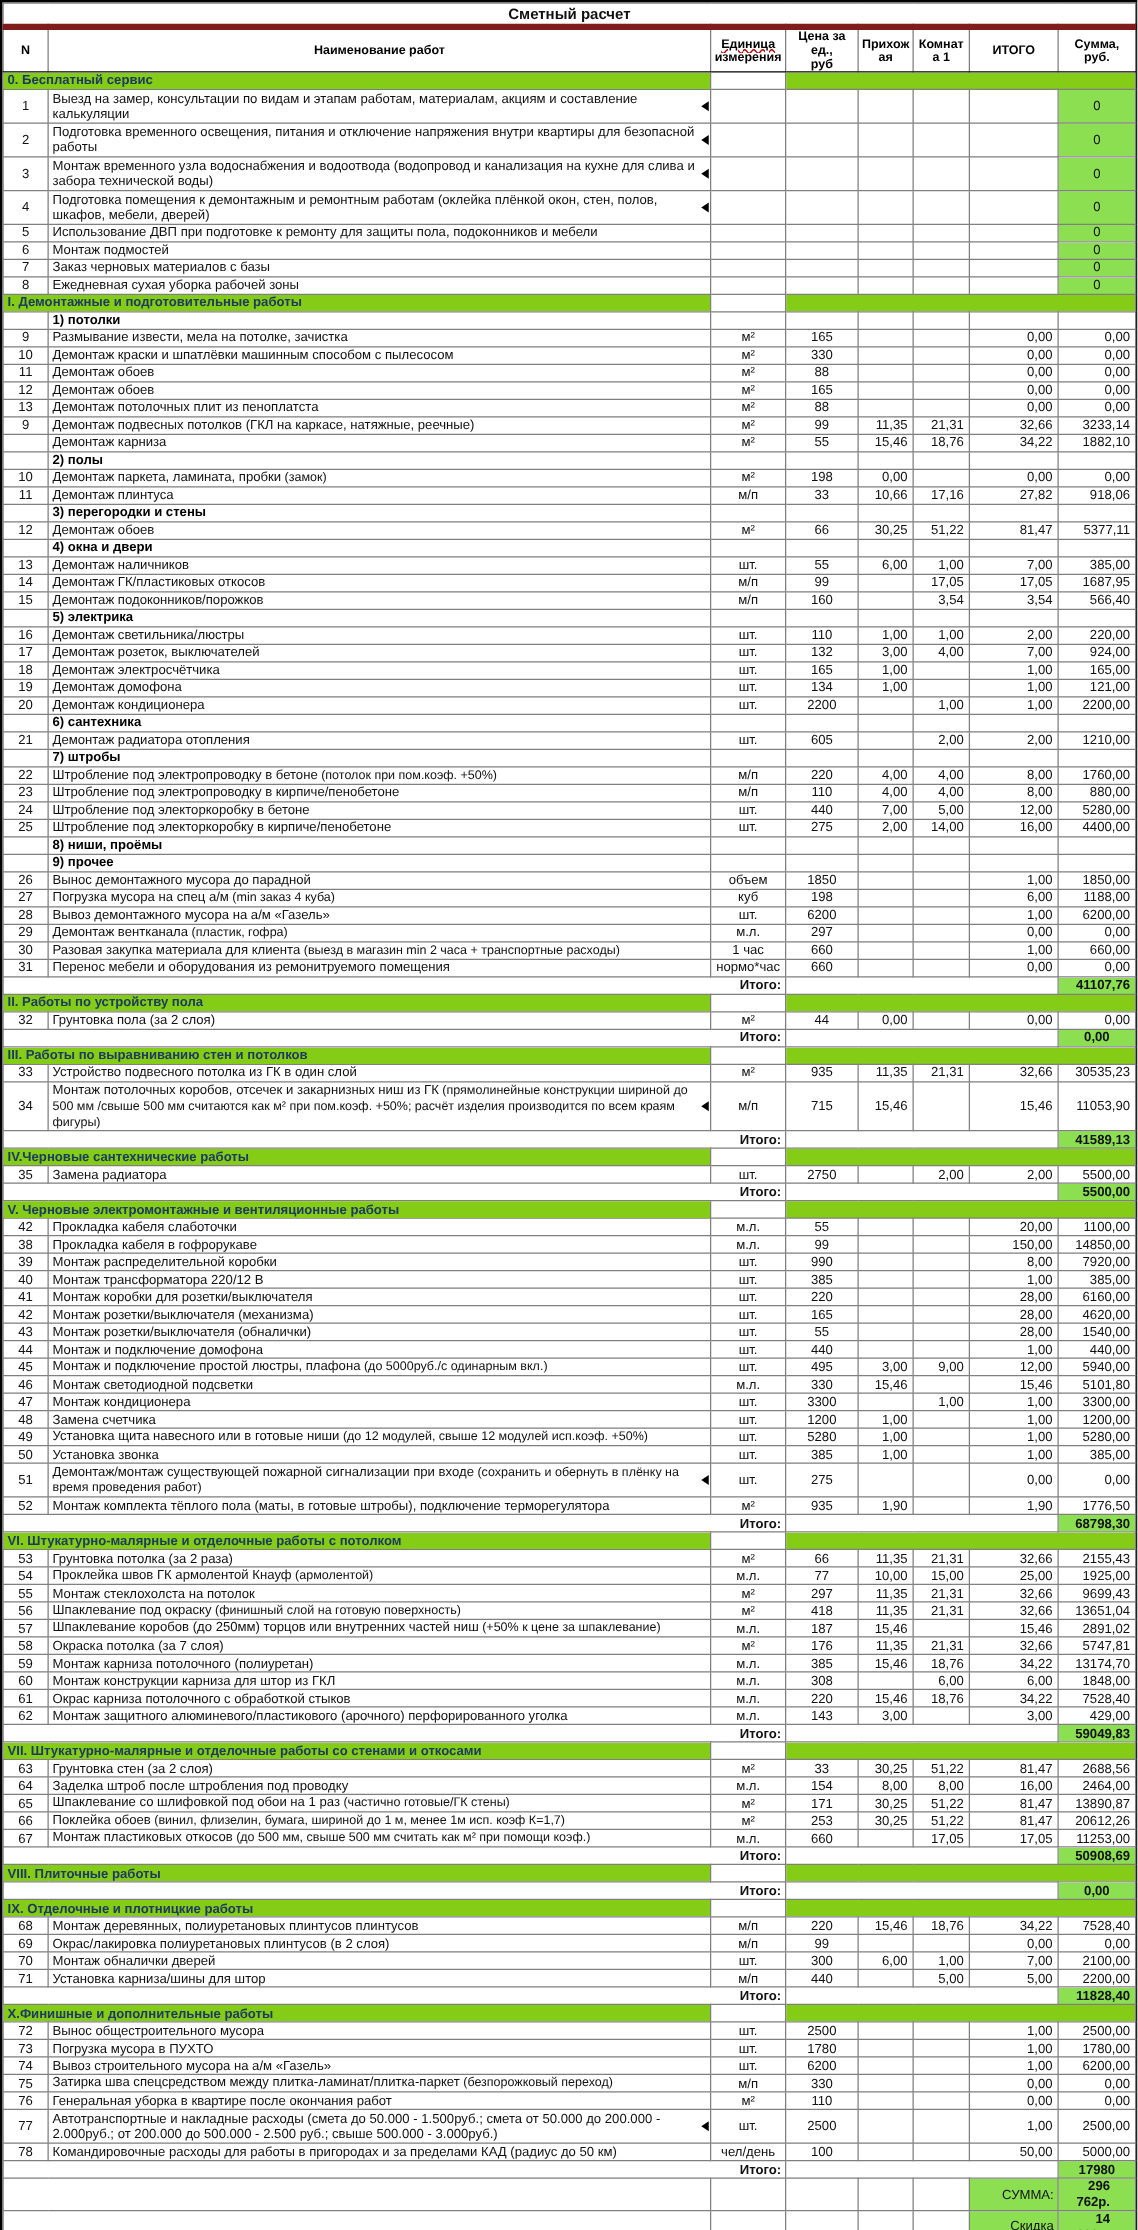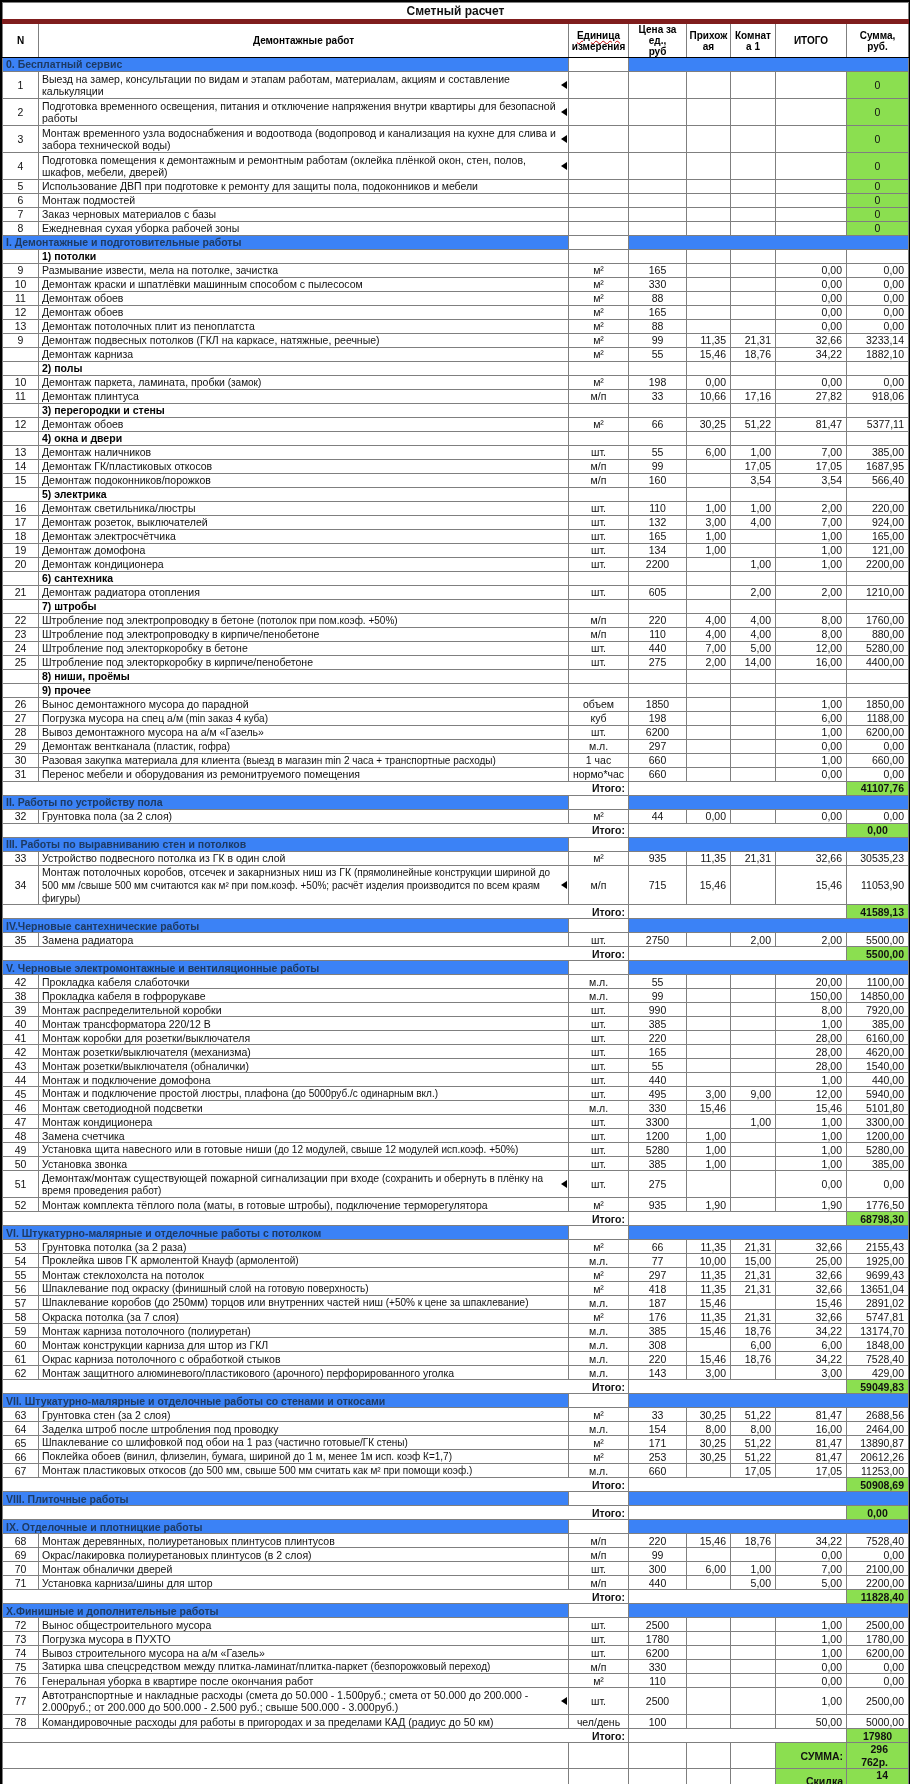--- a/index.html
+++ b/index.html
@@ -15,30 +15,30 @@
   th .u-squig{text-decoration:underline wavy #c00000 1px;}
   tr.item td{height:13px;}
   tr.h2 td{height:26px;}
   td.c{text-align:center;}
   td.r{text-align:right;padding-right:4px;}
   td.namec{text-align:left;position:relative;padding-left:3px;}
   td.namec .note{font-size:10px;}
   td.marker::after{content:"";position:absolute;right:1px;top:50%;margin-top:-4px;
         border-top:4px solid transparent;border-bottom:4px solid transparent;
         border-right:6px solid #000;width:0;height:0;}
-  tr.sec td{background:#3b82f6;font-weight:bold;color:#1d3a63;font-size:10.5px;height:13px;}
+  tr.sec td{background:#84cc16;font-weight:bold;color:#1d3a63;font-size:10.5px;height:13px;}
   tr.sec td.sec-unit{background:#fff;}
   tr.sub td{height:13px;}
   tr.sub td.namec{font-weight:bold;color:#000;}
   td.green{background:#8bdf50;}
   tr.itogo td{height:13px;}
   td.itogo-label{text-align:right;font-weight:bold;padding-right:3px;}
   td.itogo-sum{font-weight:bold;}
   tr.summary td{height:13px;}
-  td.sum-label{text-align:right;font-weight:bold;padding-right:3px;padding-left:24px;}
+  td.sum-label{text-align:right;font-weight:normal;padding-right:3px;padding-left:24px;}
   td.sum-value{text-align:right;font-weight:bold;padding-right:20px;}
 </style>
 </head>
 <body>
 
 <div class="sheet">
   <table>
     <colgroup>
       <col style="width:36px">
         <col style="width:530px">
@@ -48,21 +48,21 @@
         <col style="width:45px">
       <col style="width:71px">
         <col style="width:62px">
     </colgroup>
     <thead>
       <tr class="title-row">
         <td colspan="8">Сметный расчет</td>
       </tr>
       <tr class="head-row">
         <th>N</th>
-        <th>Демонтажные работ</th>
+        <th>Наименование работ</th>
         <th><span class="u-squig">Единица</span><br><span>измерения</span></th>
         <th><span>Цена за ед.,</span><br><span>руб</span></th>
         <th>Прихожая</th>
         <th>Комната 1</th>
         <th>ИТОГО</th>
         <th>Сумма, руб.</th>
       </tr>
     </thead>
     <tbody id="tbody">
         <tr class="sec">

